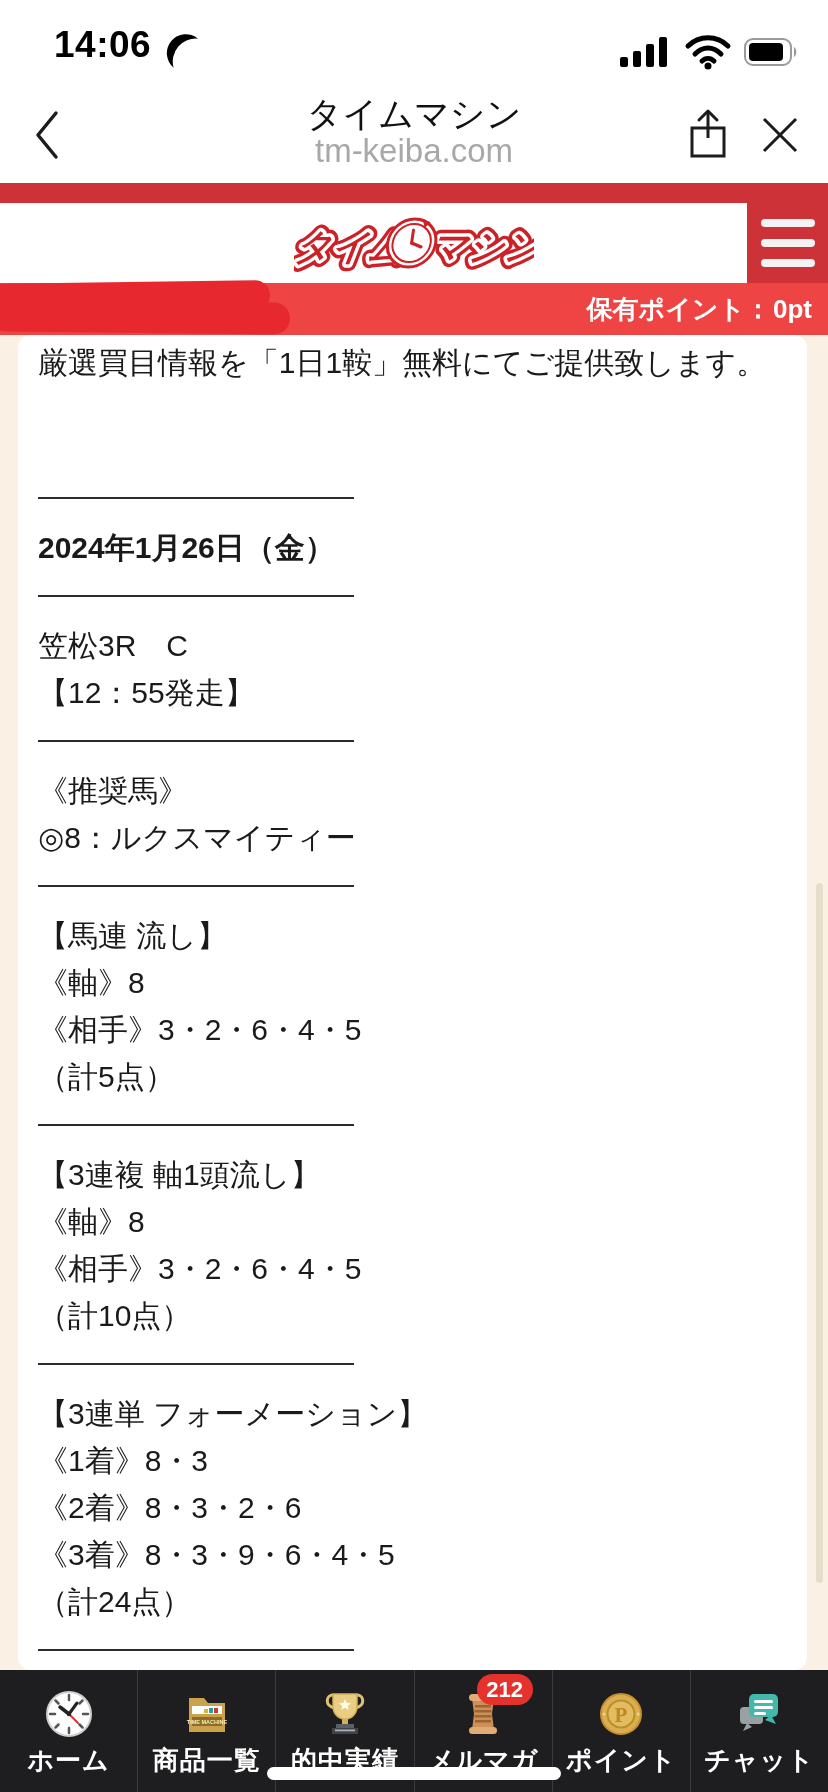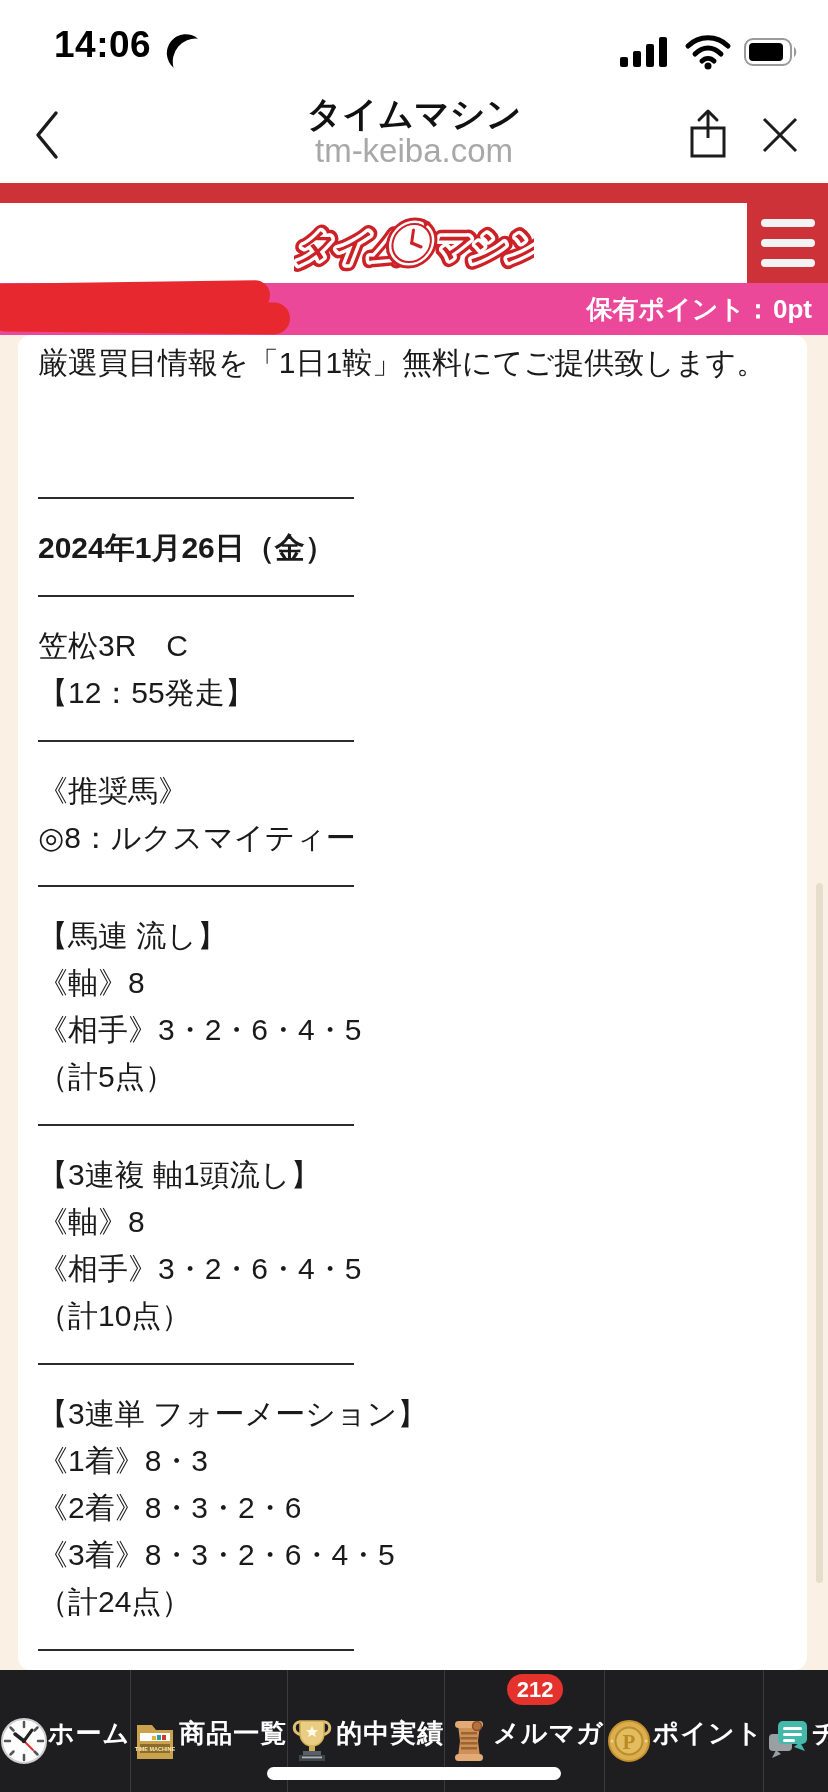--- a/index.html
+++ b/index.html
@@ -11,52 +11,52 @@
   }
   
   .status-bar{position:absolute;top:0;left:0;width:828px;height:90px;background:#fff;}
   .time{position:absolute;left:54px;top:24px;font-size:37px;font-weight:700;color:#000;letter-spacing:.5px;}
   .moon{position:absolute;left:160px;top:28px;}
   .status-right{position:absolute;right:28px;top:34px;display:flex;align-items:center;gap:12px;}
   
   .nav-bar{position:absolute;top:90px;left:0;width:828px;height:93px;background:#fff;}
   .back-btn{position:absolute;left:22px;top:12px;width:50px;height:66px;display:flex;align-items:center;justify-content:center;}
   .nav-center{position:absolute;left:164px;right:164px;top:2px;text-align:center;}
-  .nav-title{font-size:35px;font-weight:700;color:#111;line-height:44px;}
+  .nav-title{font-size:35px;font-weight:400;color:#111;line-height:44px;}
   .nav-url{font-size:33px;color:#a8a8a8;line-height:30px;}
   .share-btn{position:absolute;right:92px;top:14px;width:56px;height:62px;display:flex;align-items:center;justify-content:center;}
   .close-btn{position:absolute;right:18px;top:14px;width:60px;height:62px;display:flex;align-items:center;justify-content:center;}
   
   .red-strip{position:absolute;top:183px;left:0;width:828px;height:20px;background:#cd3238;}
   .logo-band{position:absolute;top:203px;left:0;width:828px;height:80px;background:#fff;}
   .logo-wrap{position:absolute;left:294px;top:9px;width:240px;height:62px;}
   .menu-btn{position:absolute;right:0;top:0;width:81px;height:80px;background:#cd3238;display:flex;flex-direction:column;align-items:center;justify-content:center;gap:12px;border:0;}
   .menu-btn span{display:block;width:54px;height:8px;border-radius:4px;background:#f3f3f3;}
   
-  .points-bar{position:absolute;top:283px;left:0;width:828px;height:52px;background:#ec4899;}
+  .points-bar{position:absolute;top:283px;left:0;width:828px;height:52px;background:#ef4444;}
   .points-text{position:absolute;right:16px;top:0;height:52px;display:flex;align-items:center;color:#fff;font-weight:700;font-size:26px;}
   .points-text .val{margin-left:2px;}
   .scribble{position:absolute;left:-12px;top:-4px;width:310px;height:64px;}
   .scribble .s1{position:absolute;left:0;top:3px;width:282px;height:30px;background:#e8282f;border-radius:18px;transform:rotate(-.8deg);}
   .scribble .s2{position:absolute;left:2px;top:22px;width:300px;height:32px;background:#e8282f;border-radius:18px;transform:rotate(.6deg);}
   
   .content{position:absolute;top:335px;left:0;width:828px;height:1335px;background:#faf1e4;}
   .card{position:absolute;left:18px;top:0;width:749px;height:1335px;background:#fff;padding:0 20px;color:#1a1a1a;border-radius:13px;}
   .card p{margin:0;font-size:30px;}
   .intro{padding-top:6px;line-height:44px;white-space:nowrap;}
   hr.sep{border:0;border-top:2px solid #2b2b2b;width:316px;margin:24px 0 0 0;}
   hr.first{margin-top:112px;}
   .line1{margin-top:25px !important;line-height:47px;font-weight:bold;}
   .sec{margin-top:25px;}
   .sec p{line-height:47px;}
   
   .scrollbar{position:absolute;right:5px;top:548px;width:7px;height:700px;border-radius:4px;background:#e6ddcb;}
   
   .tab-bar{position:absolute;top:1670px;left:0;width:828px;height:122px;background:#1e1e20;display:flex;}
-  .tab-item{flex:1 1 0;position:relative;display:flex;flex-direction:row;align-items:center;border-left:1px solid #3b3b3d;box-sizing:border-box;}
+  .tab-item{flex:1 1 0;position:relative;display:flex;flex-direction:column;align-items:center;border-left:1px solid #3b3b3d;box-sizing:border-box;}
   .tab-item:first-child{border-left:0;}
   .tab-icon{margin-top:20px;height:48px;}
   .tab-label{margin-top:5px;font-size:26px;font-weight:700;color:#fff;letter-spacing:1px;white-space:nowrap;}
   .badge{position:absolute;top:4px;left:62px;min-width:38px;padding:2px 9px;background:#e5322d;border-radius:16px;color:#fff;font-size:22px;font-weight:700;text-align:center;line-height:27px;}
   .home-indicator{position:absolute;left:267px;top:1767px;width:294px;height:13px;border-radius:7px;background:#fff;z-index:10;}
 </style>
 </head>
 <body>
 
 <div class="status-bar">
@@ -181,21 +181,21 @@
       <p>【3連複 軸1頭流し】</p>
       <p>《軸》8</p>
       <p>《相手》3・2・6・4・5</p>
       <p>（計10点）</p>
     </div>
     <hr class="sep">
     <div class="sec">
       <p>【3連単 フォーメーション】</p>
       <p>《1着》8・3</p>
       <p>《2着》8・3・2・6</p>
-      <p>《3着》8・3・2・6・4・5</p>
+      <p>《3着》8・3・9・6・4・5</p>
       <p>（計24点）</p>
     </div>
     <hr class="sep">
   </div>
   <div class="scrollbar"></div>
 </div>
 
 <div class="tab-bar">
 
   <div class="tab-item">

